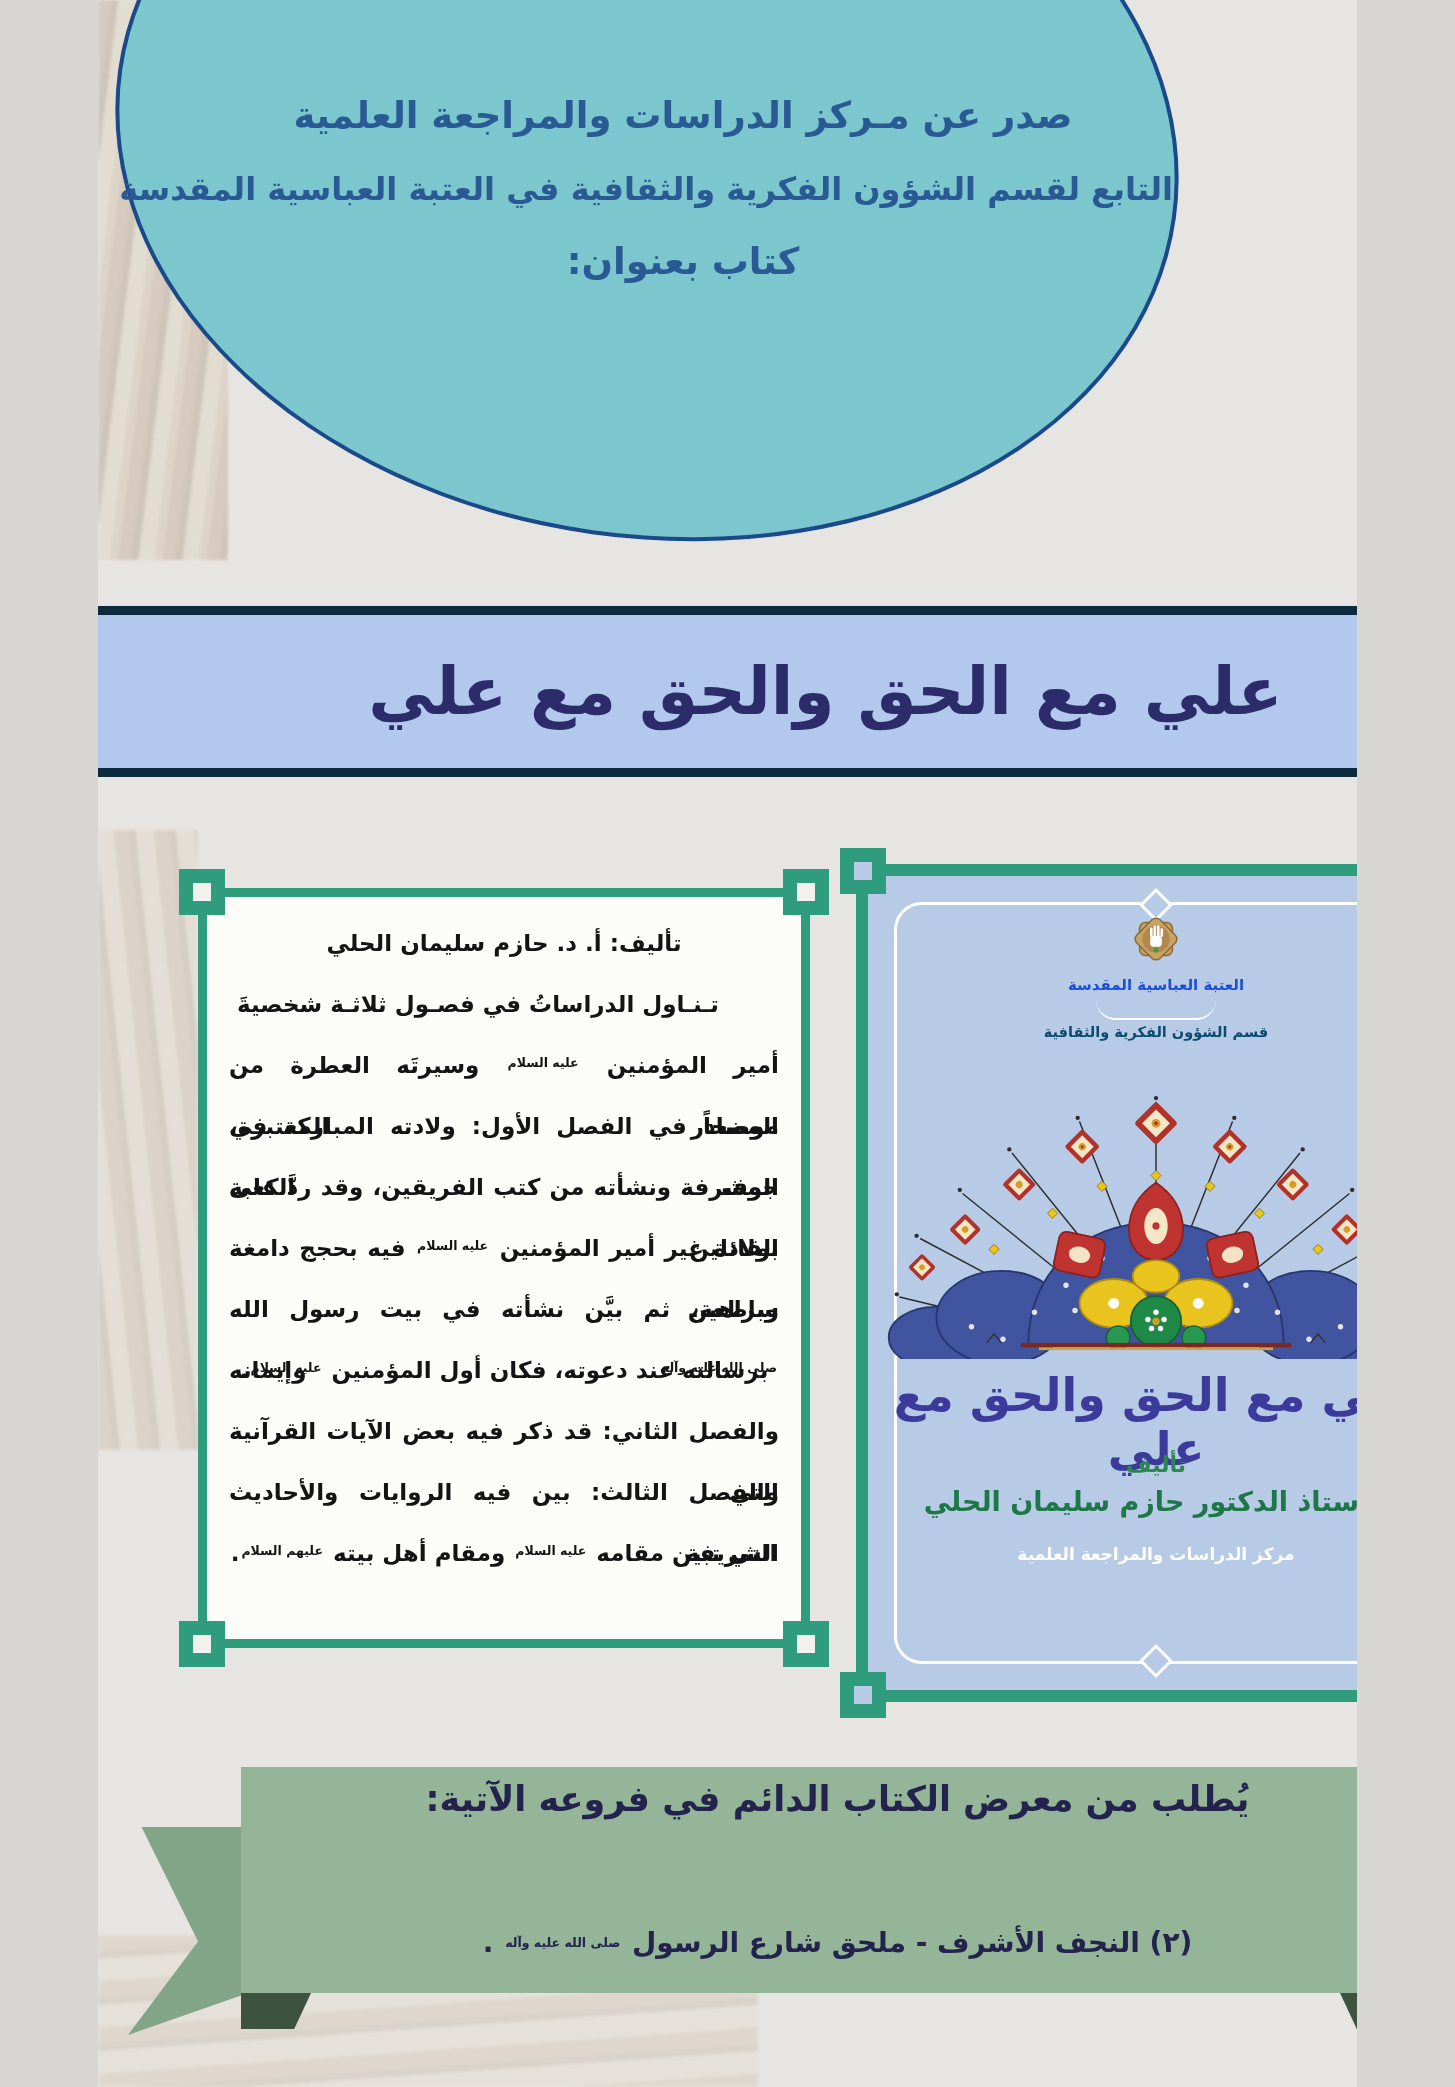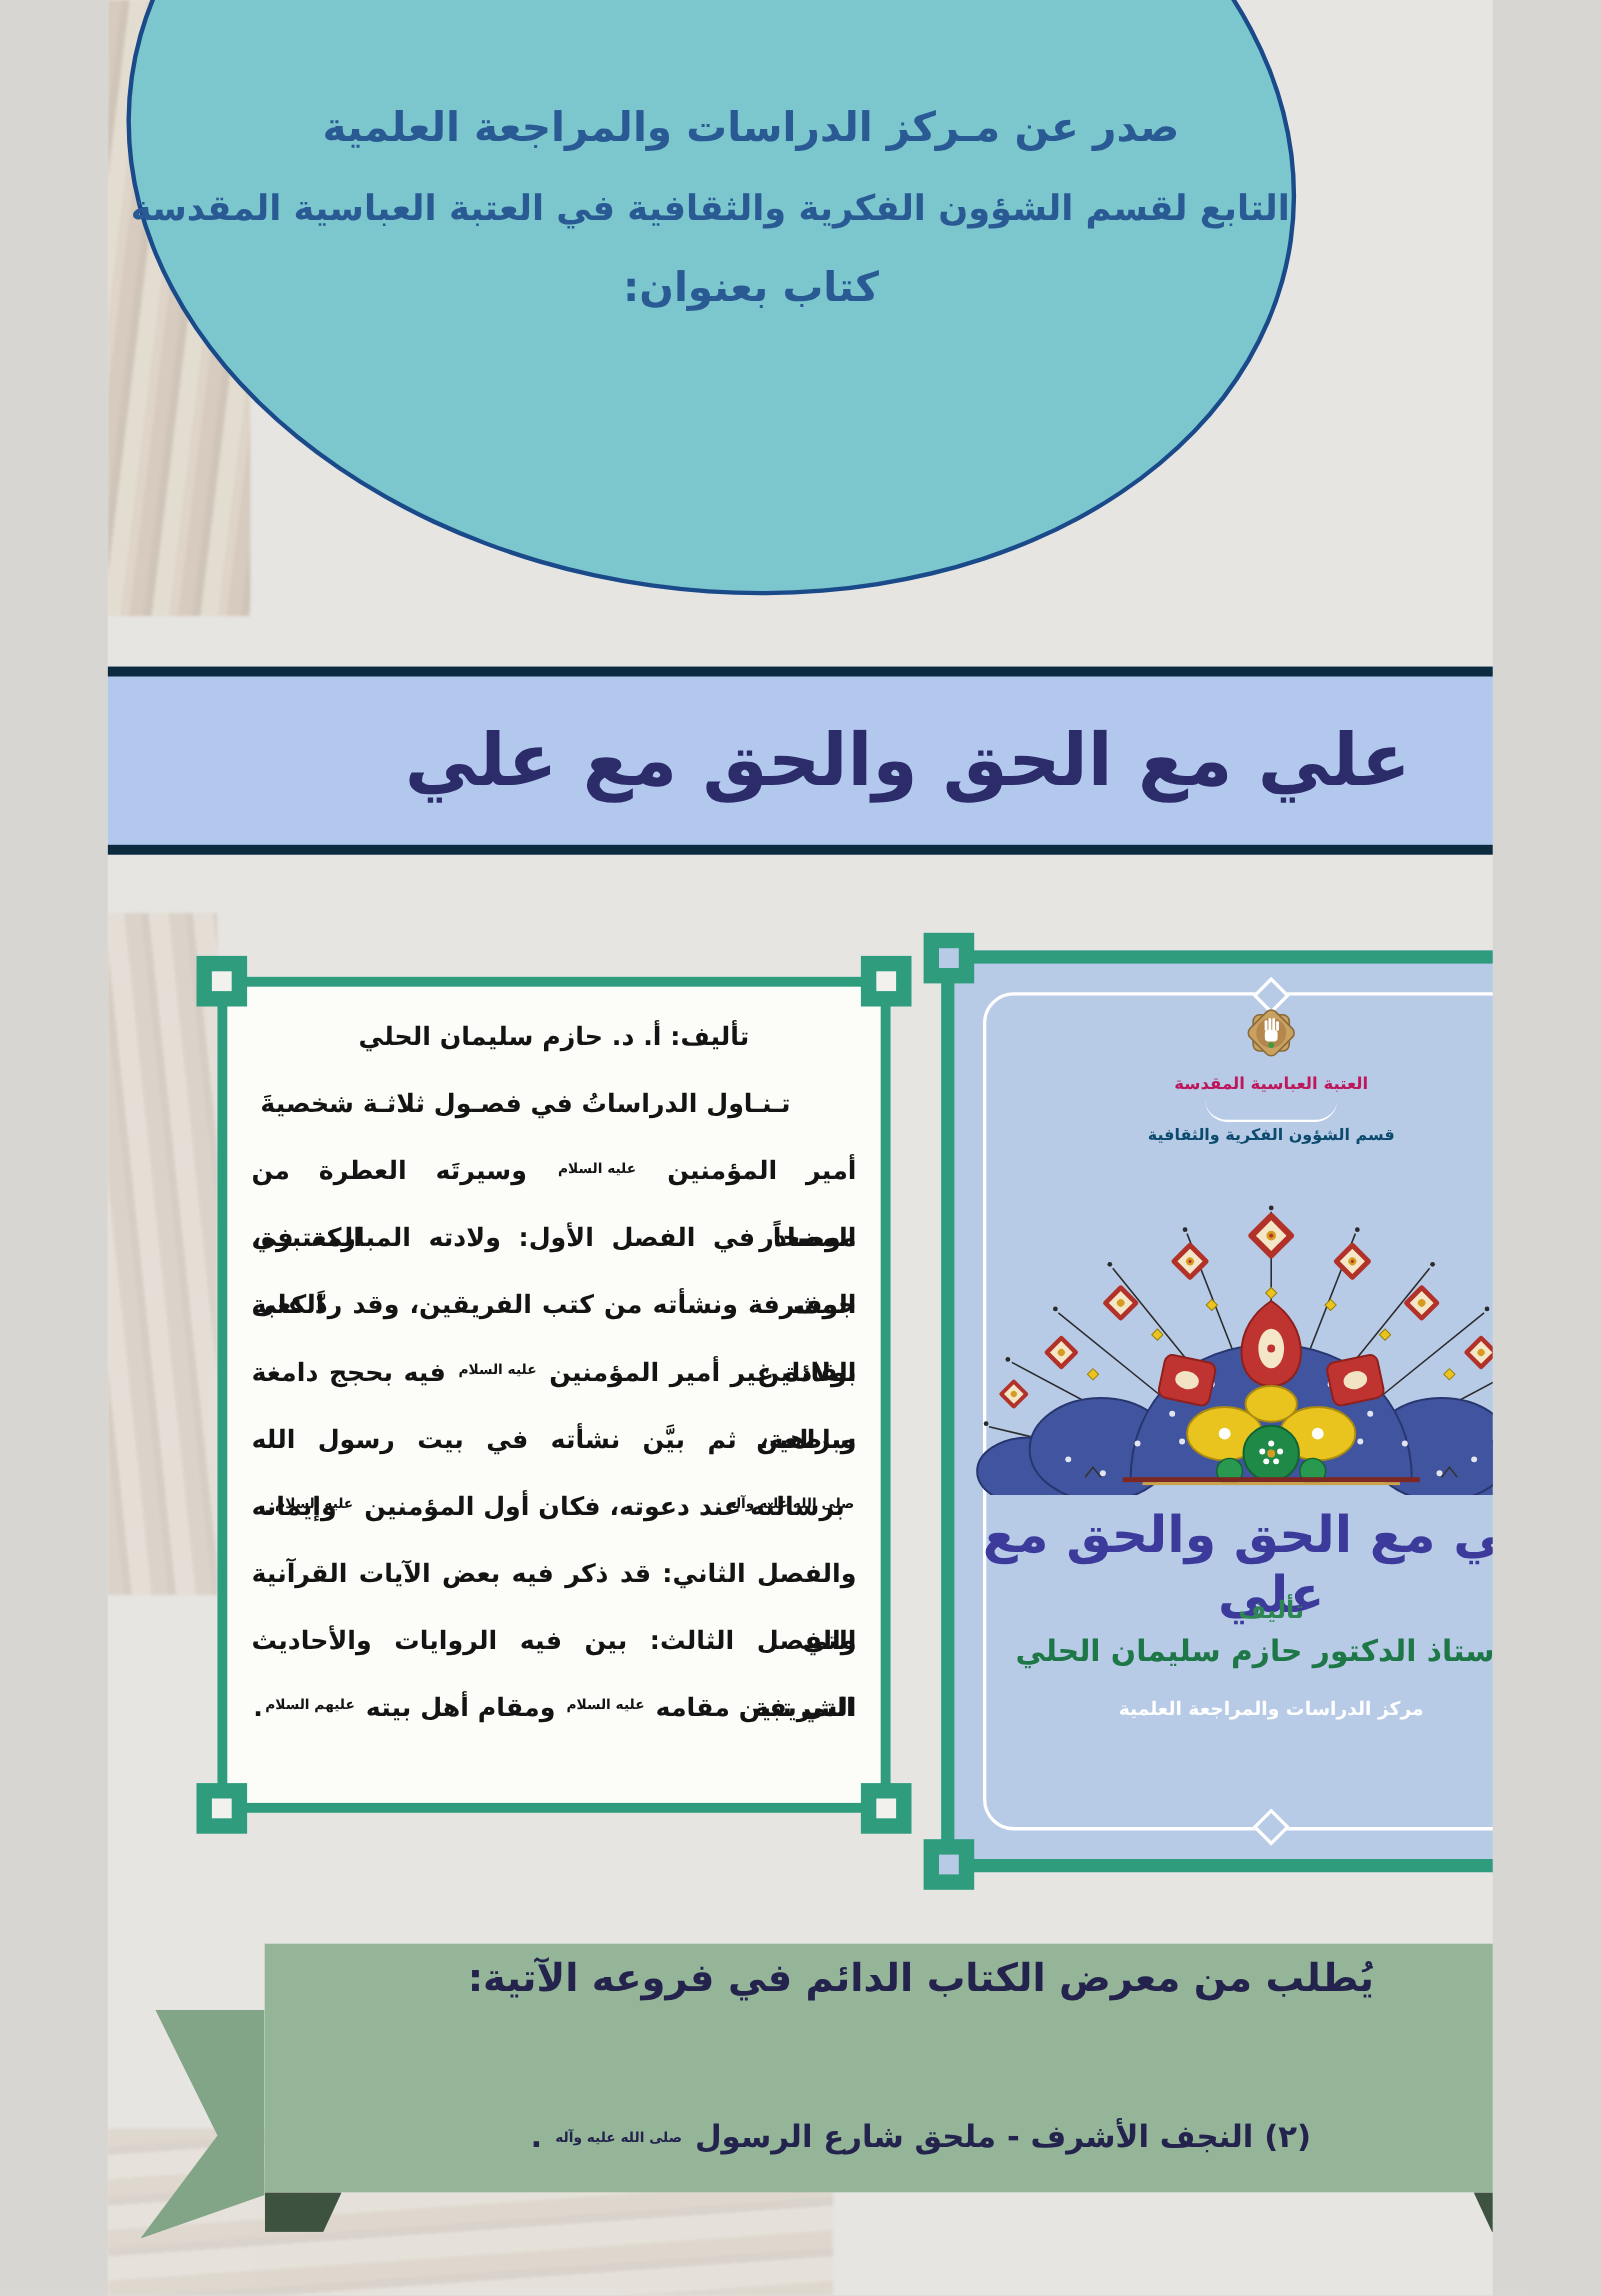--- a/index.html
+++ b/index.html
@@ -51,21 +51,21 @@
   .hon{font-size:12.5px;font-weight:bold;display:inline-block;transform:translateY(-6px);line-height:1;margin:0 2px;letter-spacing:0;}
   
   .coverp{left:758px;top:864px;width:600px;height:838px;background:#b7cbe7;border-width:12px;}
   .coverp .corner::after{background:#b7cbe7;}
   .inner-frame{position:absolute;left:26px;right:26px;top:26px;bottom:26px;border:3px solid #ffffff;border-radius:28px;}
   .peak{position:absolute;width:18px;height:18px;border:3px solid #fff;background:#b7cbe7;transform:rotate(45deg);}
   .peak.top{left:calc(50% - 12px);top:-12px;}
   .peak.bot{left:calc(50% - 12px);bottom:-12px;}
   .cov-el{position:absolute;left:0;width:100%;text-align:center;}
   .logo-wrap{top:34px;}
-  .shrine-name{top:100px;font-size:15px;color:#be185d;font-weight:bold;}
+  .shrine-name{top:100px;font-size:15px;color:#1d4ed8;font-weight:bold;}
   .fan-arc{position:absolute;left:calc(50% - 60px);top:124px;width:120px;height:18px;
     border-bottom:2px solid #fff;border-radius:0 0 60px 60px;}
   .dept{top:148px;font-size:14.5px;color:#0c4a6e;font-weight:bold;}
   .crown-wrap{top:188px;}
   .cover-title{top:492px;font-size:46px;font-weight:bold;color:#3c3a9a;}
   .byline{top:576px;font-size:22px;font-weight:bold;color:#2e8653;}
   .author{top:610px;font-size:27px;font-weight:bold;color:#1d7747;}
   .publisher{top:668px;font-size:17px;font-weight:bold;color:#ffffff;letter-spacing:.5px;}
   
   .ribbon-rect{position:absolute;left:143px;top:1767px;width:1169px;height:226px;background:#94b598;}

